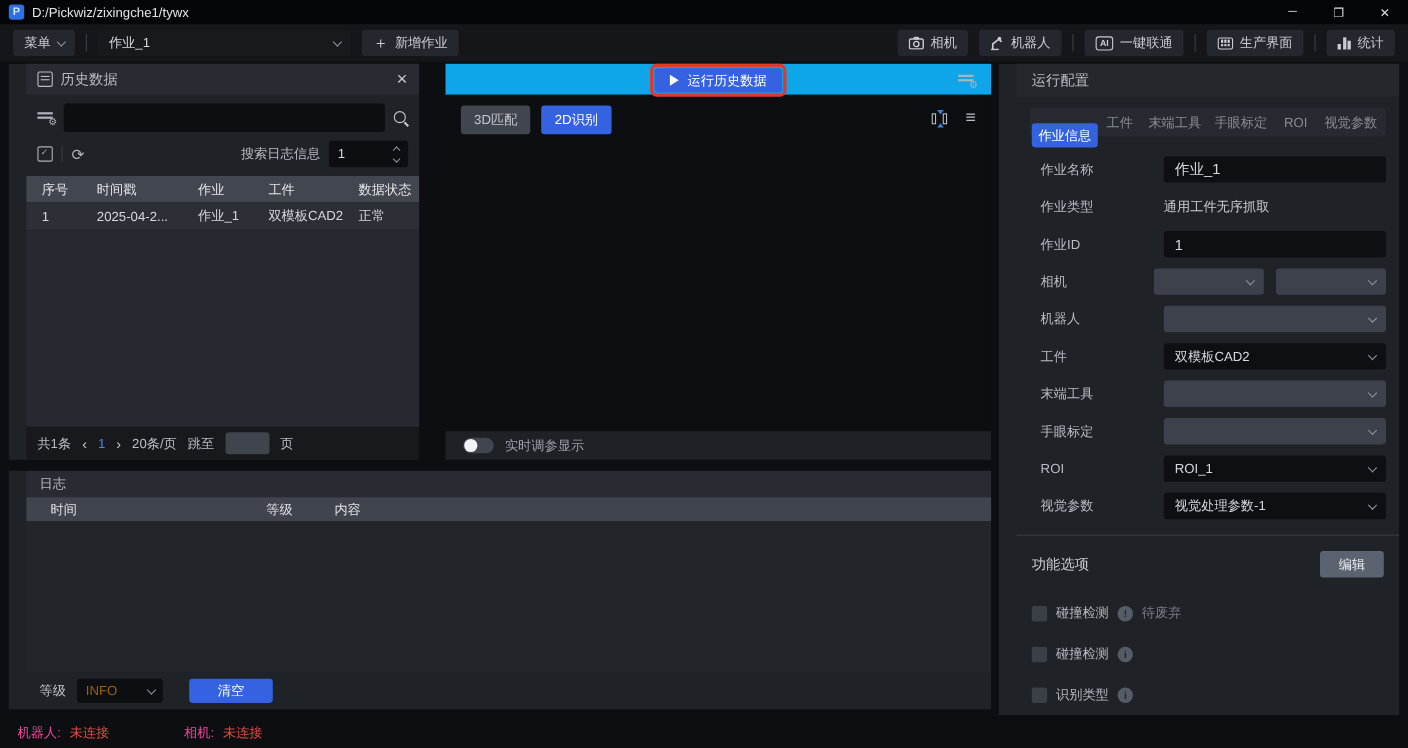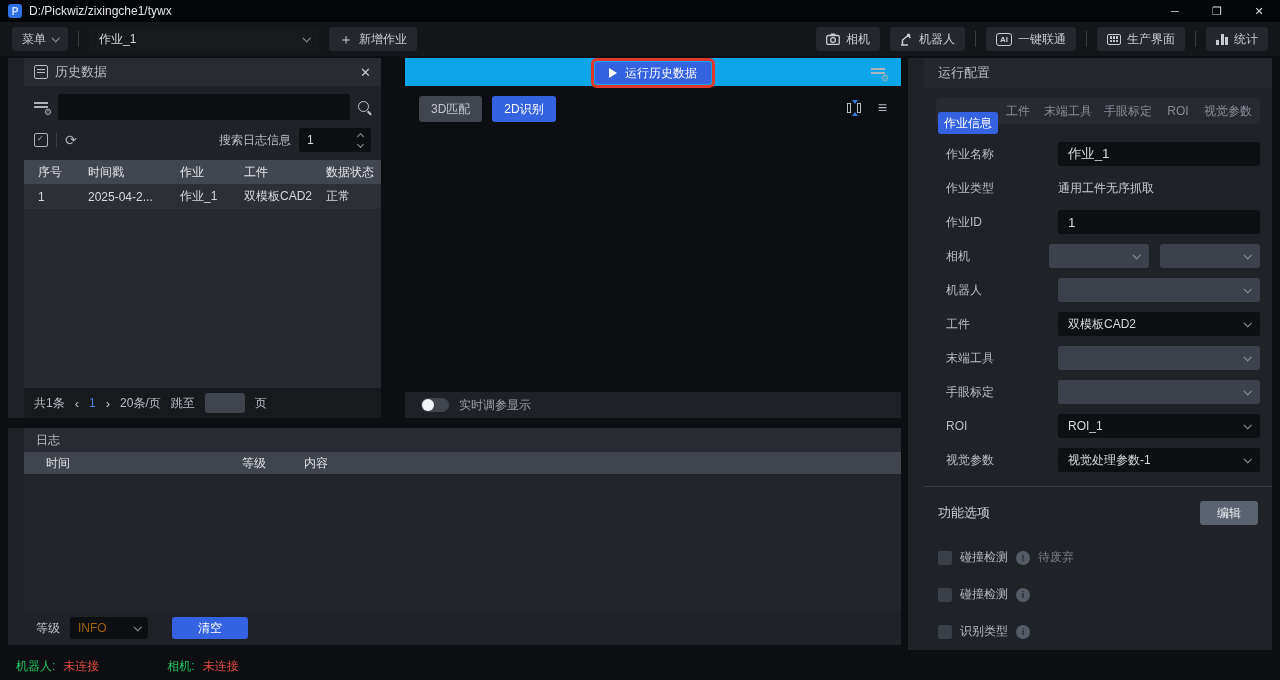--- a/index.html
+++ b/index.html
@@ -159,21 +159,21 @@
   .opt-row { display:flex; align-items:center; gap:8px; padding:0 14px; margin-top:20px; flex:none; }
   .chk { width:14px; height:14px; background:#3a3f48; border-radius:2px; }
   .opt-label { color:#b6bac0; }
   .ibadge { width:14px; height:14px; border-radius:50%; background:#565c66; color:#1f2227;
     font-size:9px; font-weight:bold; display:flex; align-items:center; justify-content:center; }
   .opt-note { color:#787d85; }
 
   
   .statusbar { left:0; top:652px; width:1280px; height:28px; display:flex; align-items:center;
     gap:8px; padding:0 16px; background:#0c0e11; }
-  .st-label { color:#22c55e; }
+  .st-label { color:#ec4899; }
   .st-bad { color:#e04b42; }
   .st-cam { margin-left:60px; }
 </style>
 </head>
 <body>
 
 <div class="abs titlebar">
   <div class="logo">P</div>
   <div class="win-title">D:/Pickwiz/zixingche1/tywx</div>
   <div class="win-ctrls">

